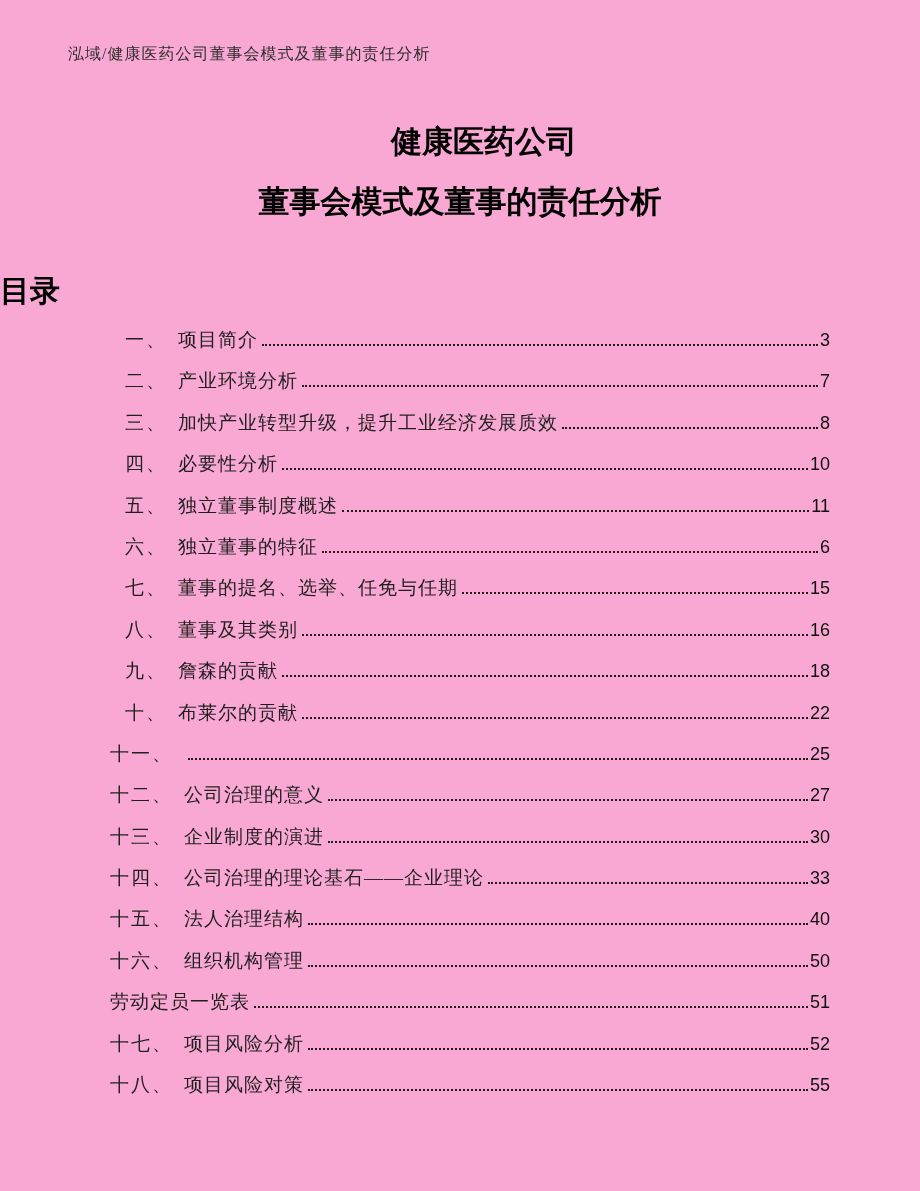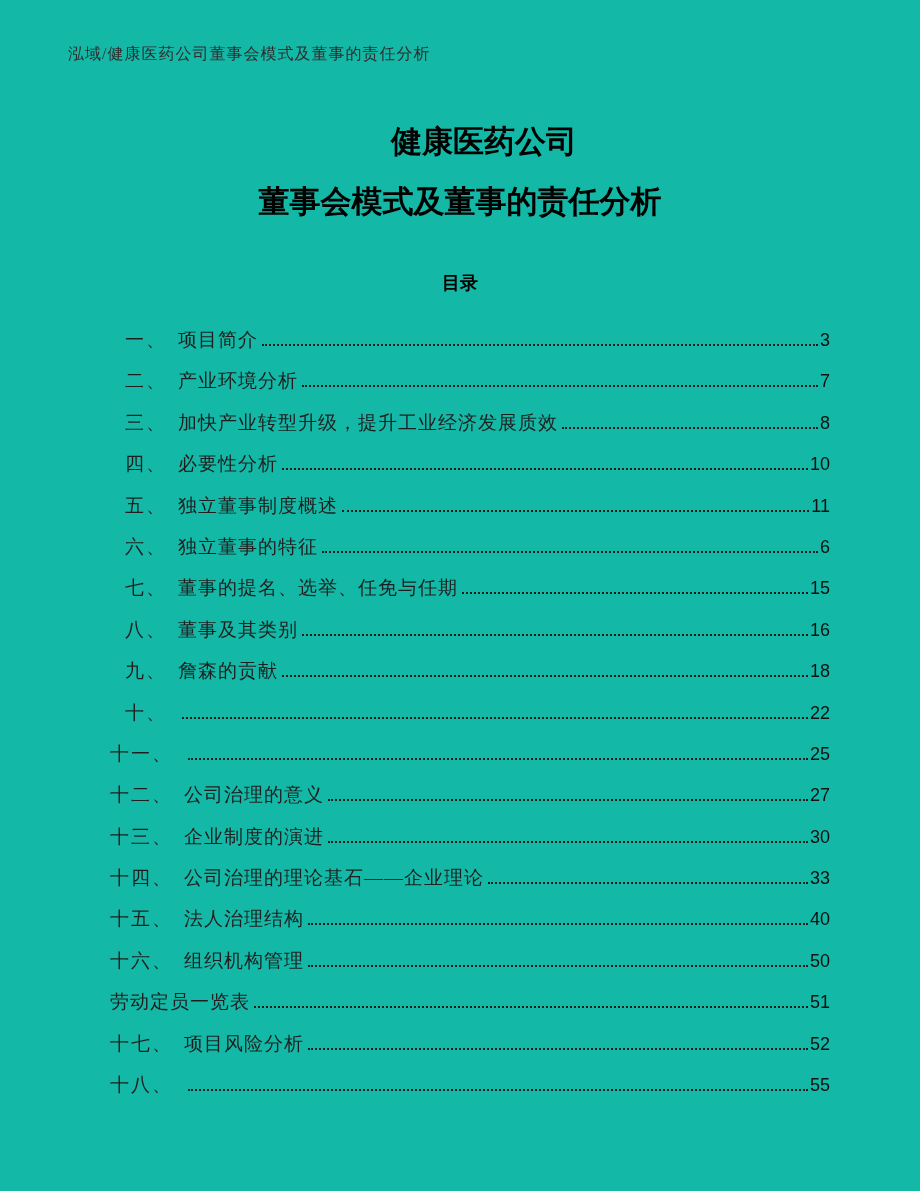--- a/index.html
+++ b/index.html
@@ -11,21 +11,21 @@
     width: 920px;
     height: 1191px;
     position: relative;
     font-family: "Liberation Sans", sans-serif;
     color: #000000;
     overflow: hidden;
   }
   .page {
     position: absolute;
     inset: 0;
-    background: #14b8a6;
+    background: #f9a8d4;
   }
   .doc-header {
     position: absolute;
     left: 68px;
     top: 44px;
     font-family: "Liberation Serif", serif;
     font-size: 16px;
     font-weight: 400;
     color: #2e2e2e;
     letter-spacing: 1px;
@@ -55,23 +55,22 @@
     font-size: 31px;
     font-weight: 700;
     color: #000000;
   }
   .toc-heading {
     position: absolute;
     top: 271px;
     left: 0;
     width: 100%;
     margin: 0;
-    text-align: center;
-    font-family: "Liberation Sans", sans-serif;
-    font-size: 18px;
+    font-family: "Liberation Sans", sans-serif;
+    font-size: 30px;
     font-weight: 700;
     color: #000000;
   }
   .toc {
     position: absolute;
     top: 319px;
     left: 110px;
     width: 720px; 
   }
   .toc-row {
@@ -173,20 +172,21 @@
         <span class="toc-page">16</span>
       </div>
       <div class="toc-row indent">
         <span class="toc-num">九、</span>
         <span class="toc-text">詹森的贡献</span>
         <span class="leader"></span>
         <span class="toc-page">18</span>
       </div>
       <div class="toc-row indent">
         <span class="toc-num">十、</span>
+        <span class="toc-text">布莱尔的贡献</span>
         <span class="leader"></span>
         <span class="toc-page">22</span>
       </div>
       <div class="toc-row">
         <span class="toc-num">十一、</span>
         <span class="leader"></span>
         <span class="toc-page">25</span>
       </div>
       <div class="toc-row">
         <span class="toc-num">十二、</span>
@@ -224,17 +224,18 @@
         <span class="toc-page">51</span>
       </div>
       <div class="toc-row">
         <span class="toc-num">十七、</span>
         <span class="toc-text">项目风险分析</span>
         <span class="leader"></span>
         <span class="toc-page">52</span>
       </div>
       <div class="toc-row">
         <span class="toc-num">十八、</span>
+        <span class="toc-text">项目风险对策</span>
         <span class="leader"></span>
         <span class="toc-page">55</span>
       </div>
     </div>
 </div>
 
 </body></html>

